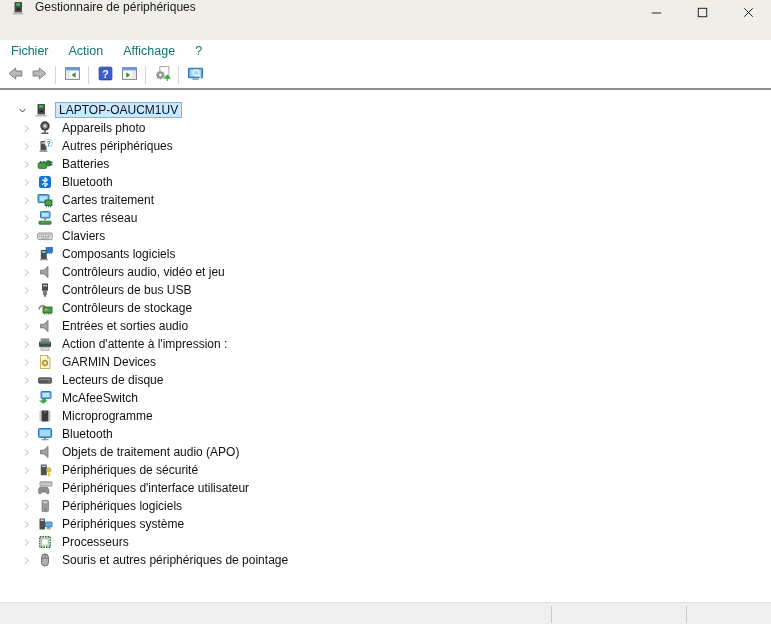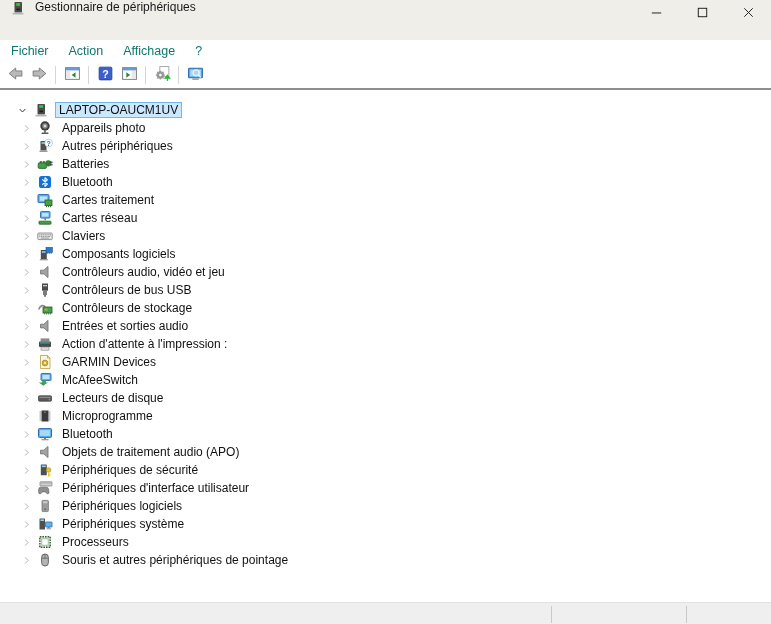--- a/index.html
+++ b/index.html
@@ -396,41 +396,41 @@
         <span class="tlabel">GARMIN Devices</span>
       </div>
       <div class="tree-row child">
         <span class="chev">
           <svg viewBox="0 0 16 16" xmlns="http://www.w3.org/2000/svg">
             <path d="M6 3.6 L10.4 8 L6 12.4" stroke="#a6a6a6" stroke-width="1.3" fill="none"></path>
           </svg>
         </span>
         <span class="ticon">
           <svg viewBox="0 0 16 16" xmlns="http://www.w3.org/2000/svg">
+            <rect x="1.5" y="5.8" width="13" height="5.4" rx="1" fill="#5a5a5a" stroke="#3a3a3a" stroke-width="0.7"></rect>
+            <rect x="2.5" y="6.8" width="11" height="1.2" fill="#8f8f8f"></rect>
+            <circle cx="12.4" cy="9.4" r="0.9" fill="#35c442"></circle>
+          </svg>
+        </span>
+        <span class="tlabel">Lecteurs de disque</span>
+      </div>
+      <div class="tree-row child">
+        <span class="chev">
+          <svg viewBox="0 0 16 16" xmlns="http://www.w3.org/2000/svg">
+            <path d="M6 3.6 L10.4 8 L6 12.4" stroke="#a6a6a6" stroke-width="1.3" fill="none"></path>
+          </svg>
+        </span>
+        <span class="ticon">
+          <svg viewBox="0 0 16 16" xmlns="http://www.w3.org/2000/svg">
             <rect x="4" y="1.5" width="10" height="7" rx="0.8" fill="#5fb2ef" stroke="#2b6ca8" stroke-width="0.9"></rect>
             <rect x="5.5" y="3" width="7" height="4" fill="#bfe3fb"></rect>
             <path d="M5.5 8.8 h3.4 v2.4 h2.2 L6 14.8 L1 11.2 h3.2 Z" fill="#46a049" transform="scale(0.9) translate(1,0.6)"></path>
           </svg>
         </span>
         <span class="tlabel">McAfeeSwitch</span>
-      </div>
-      <div class="tree-row child">
-        <span class="chev">
-          <svg viewBox="0 0 16 16" xmlns="http://www.w3.org/2000/svg">
-            <path d="M6 3.6 L10.4 8 L6 12.4" stroke="#a6a6a6" stroke-width="1.3" fill="none"></path>
-          </svg>
-        </span>
-        <span class="ticon">
-          <svg viewBox="0 0 16 16" xmlns="http://www.w3.org/2000/svg">
-            <rect x="1.5" y="5.8" width="13" height="5.4" rx="1" fill="#5a5a5a" stroke="#3a3a3a" stroke-width="0.7"></rect>
-            <rect x="2.5" y="6.8" width="11" height="1.2" fill="#8f8f8f"></rect>
-            <circle cx="12.4" cy="9.4" r="0.9" fill="#35c442"></circle>
-          </svg>
-        </span>
-        <span class="tlabel">Lecteurs de disque</span>
       </div>
       <div class="tree-row child">
         <span class="chev">
           <svg viewBox="0 0 16 16" xmlns="http://www.w3.org/2000/svg">
             <path d="M6 3.6 L10.4 8 L6 12.4" stroke="#a6a6a6" stroke-width="1.3" fill="none"></path>
           </svg>
         </span>
         <span class="ticon">
           <svg viewBox="0 0 16 16" xmlns="http://www.w3.org/2000/svg">
             <rect x="4.5" y="2.5" width="7" height="11" fill="#3a3a3a"></rect>

